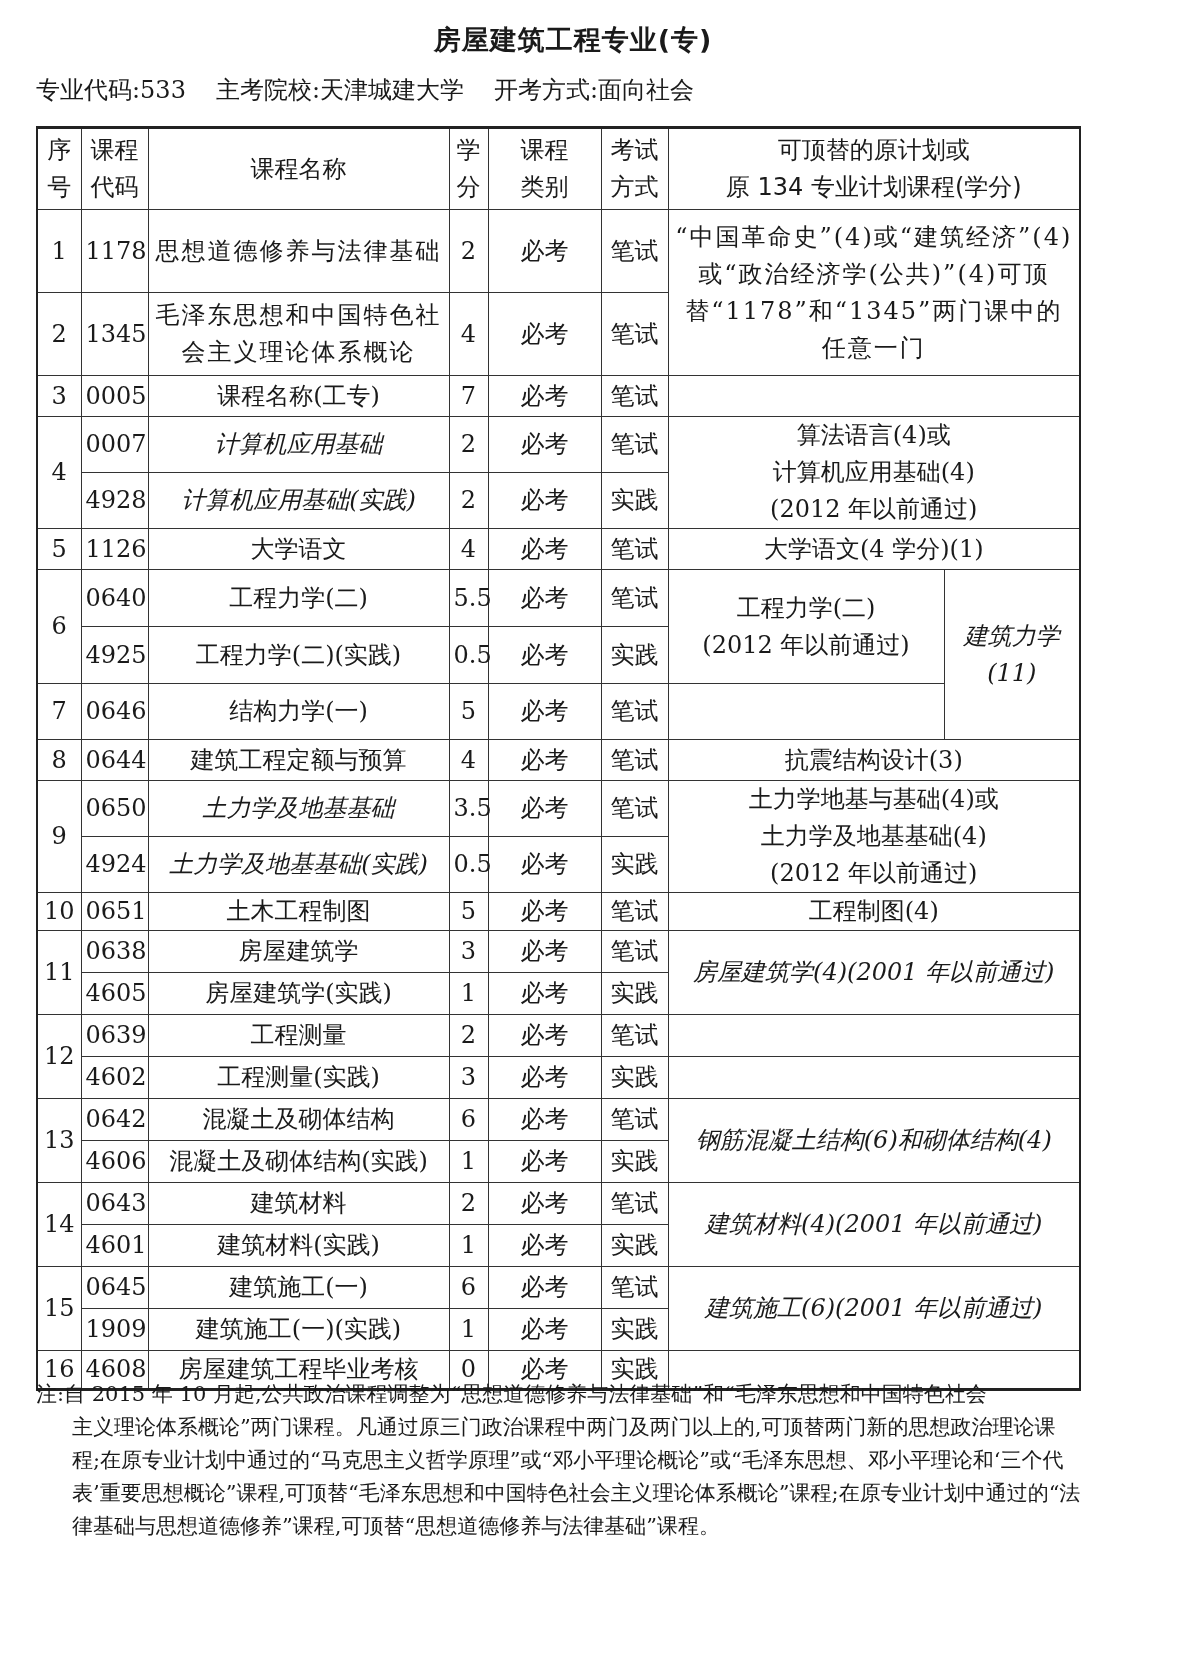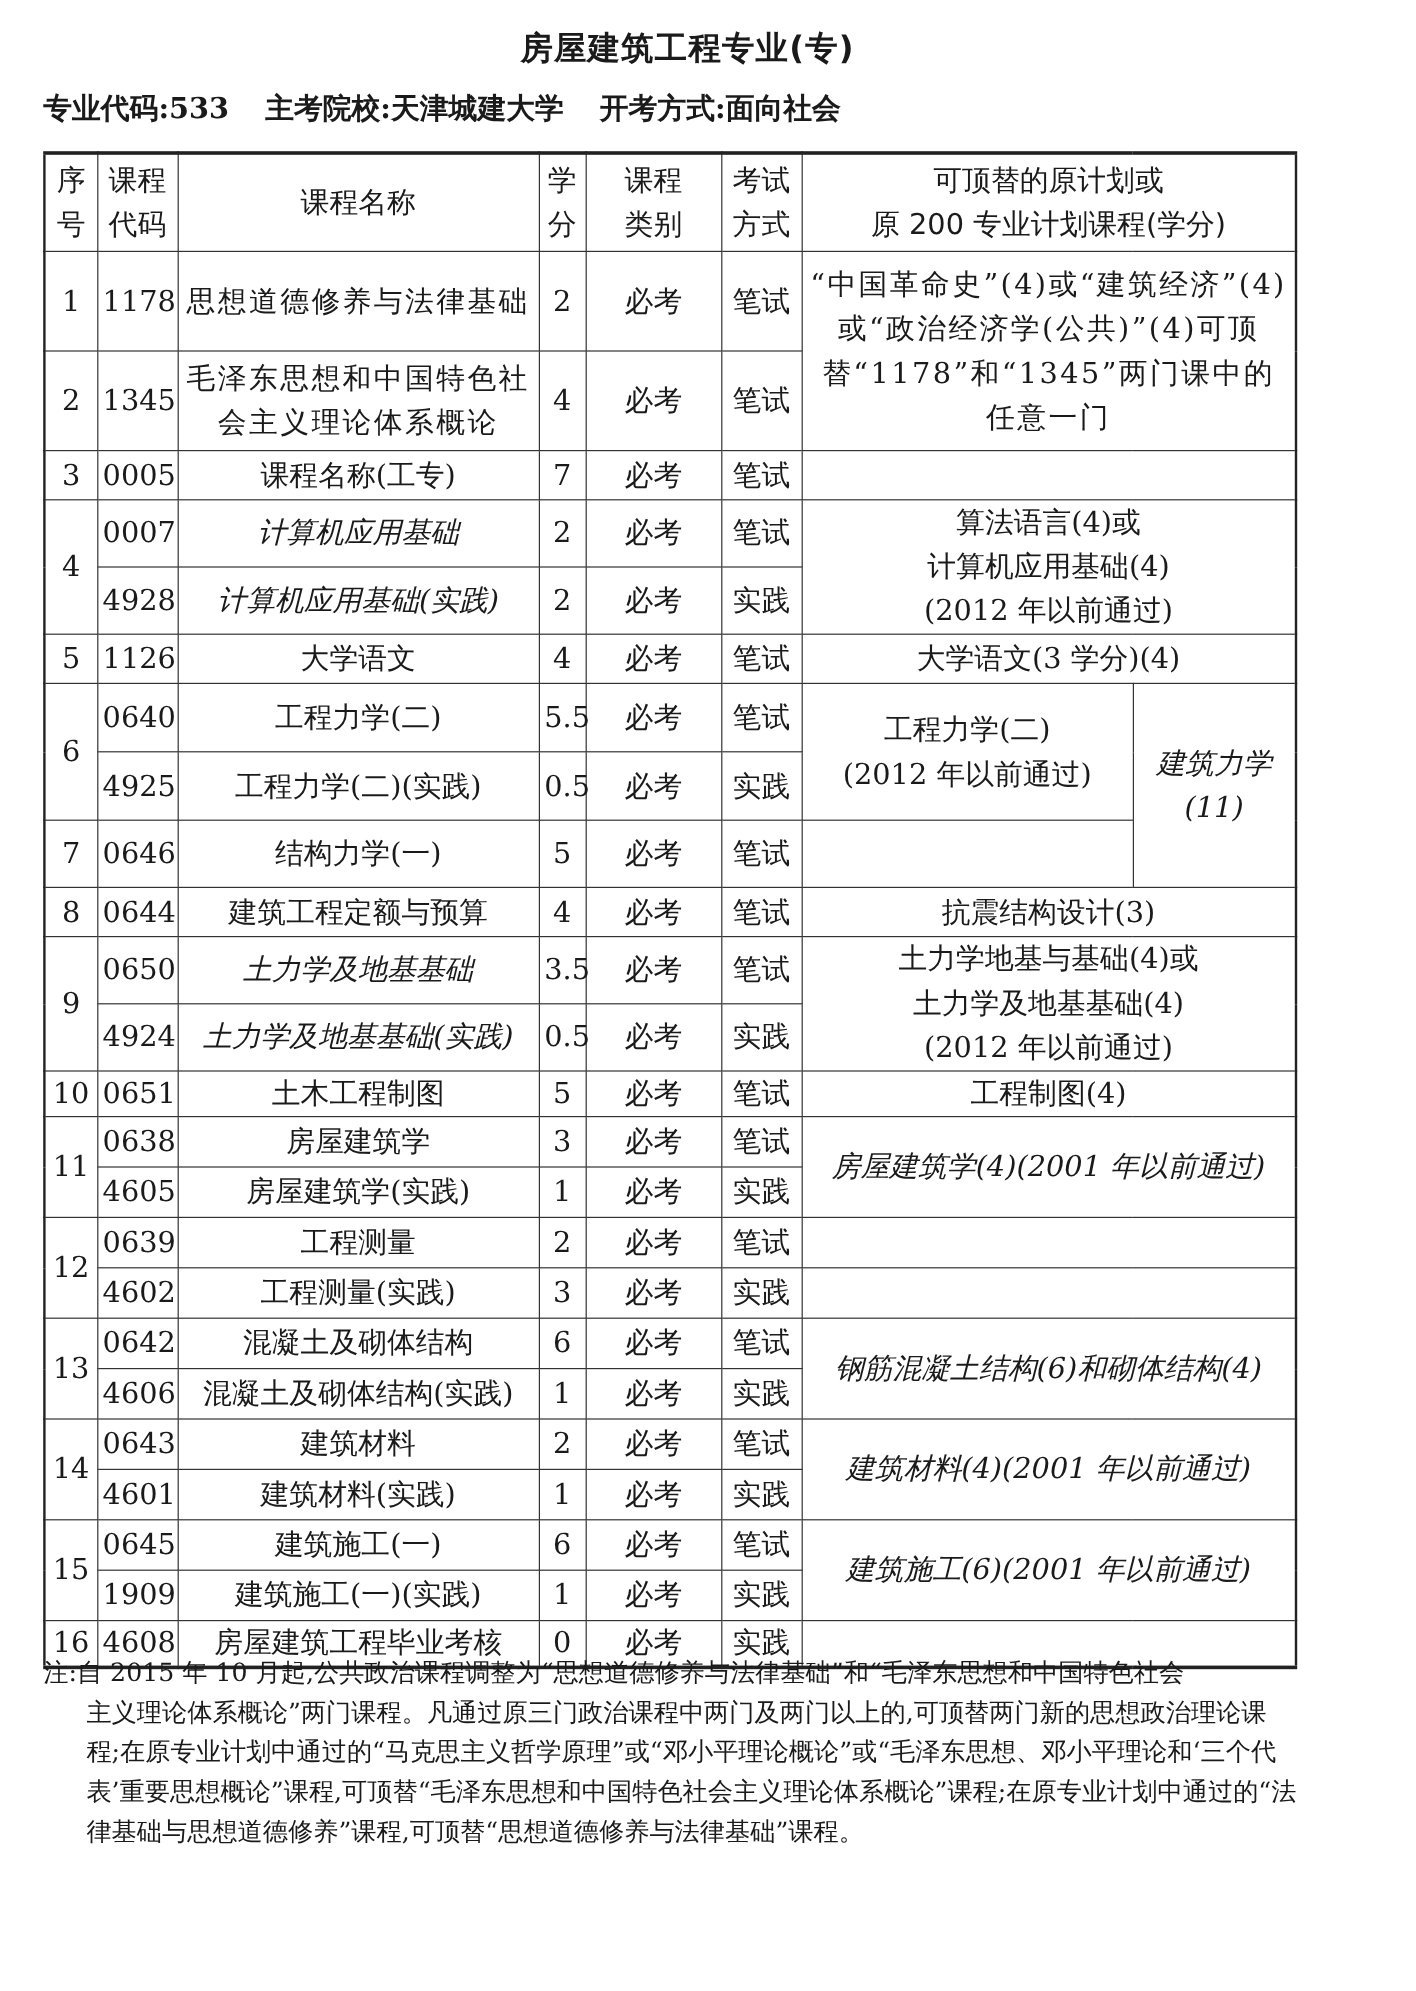--- a/index.html
+++ b/index.html
@@ -8,21 +8,21 @@
     font-family: "DejaVu Serif", "Liberation Serif", serif;
     color: #1a1a1a;
   }
   .title {
     position: absolute; top: 22px; left: 0; width: 1124px; text-align: center;
     font-family: "DejaVu Sans", "Liberation Sans", sans-serif;
     font-size: 27px; font-weight: bold; letter-spacing: 1px; margin-left: 11px;
   }
   .meta {
     position: absolute; top: 74px; left: 36px;
-    font-size: 24px; white-space: pre; font-weight: bold;
+    font-size: 24px; white-space: pre;
   }
   .meta span { margin-right: 30px; }
   table.plan {
     position: absolute; top: 126px; left: 36px;
     border-collapse: collapse; width: 1043px;
     table-layout: fixed;
     border-top: 3px solid #222; border-bottom: 3px solid #222;
     border-left: 2px solid #222; border-right: 2px solid #222;
   }
   table.plan td, table.plan th {
@@ -86,21 +86,21 @@
       <th>
           <span class="hl">课程</span>
           <span class="hl">类别</span>
         </th>
       <th class="narrow">
           <span class="hl">考试</span>
           <span class="hl">方式</span>
         </th>
       <th colspan="2">
           <span class="hl">可顶替的原计划或</span>
-          <span class="hl">原 200 专业计划课程(学分)</span>
+          <span class="hl">原 134 专业计划课程(学分)</span>
         </th>
     </tr>
   </thead>
   <tbody>
 
     <tr style="height:83px">
       <td>1</td>
       <td class="narrow">1178</td>
       <td class="justify">思想道德修养与法律基础</td>
       <td class="narrow">2</td>
@@ -150,21 +150,21 @@
       <td class="narrow">实践</td>
     </tr>
 
     <tr style="height:41px">
       <td>5</td>
       <td class="narrow">1126</td>
       <td>大学语文</td>
       <td class="narrow">4</td>
       <td>必考</td>
       <td class="narrow">笔试</td>
-      <td colspan="2">大学语文(3 学分)(4)</td>
+      <td colspan="2">大学语文(4 学分)(1)</td>
     </tr>
 
     <tr style="height:57px">
       <td rowspan="2">6</td>
       <td class="narrow">0640</td>
       <td>工程力学(二)</td>
       <td class="narrow">5.5</td>
       <td>必考</td>
       <td class="narrow">笔试</td>
       <td rowspan="2">

